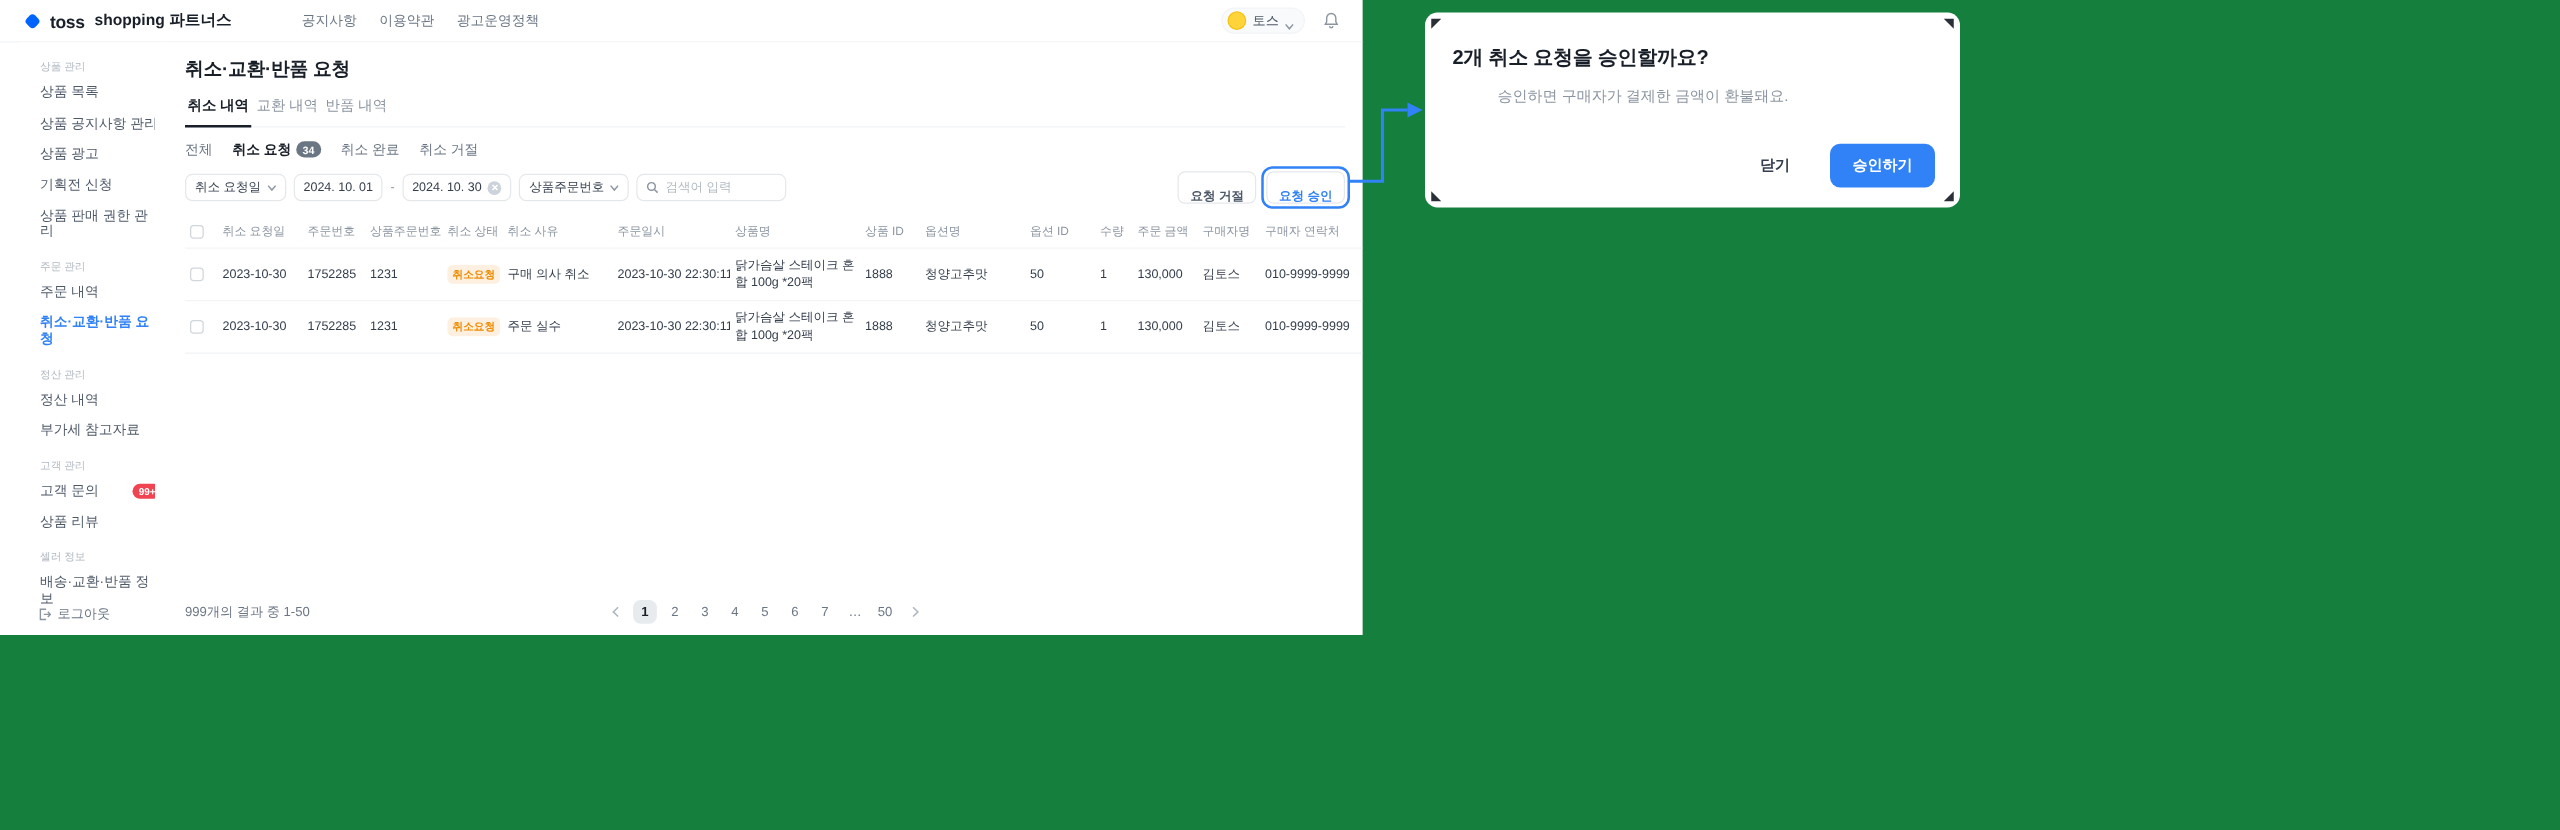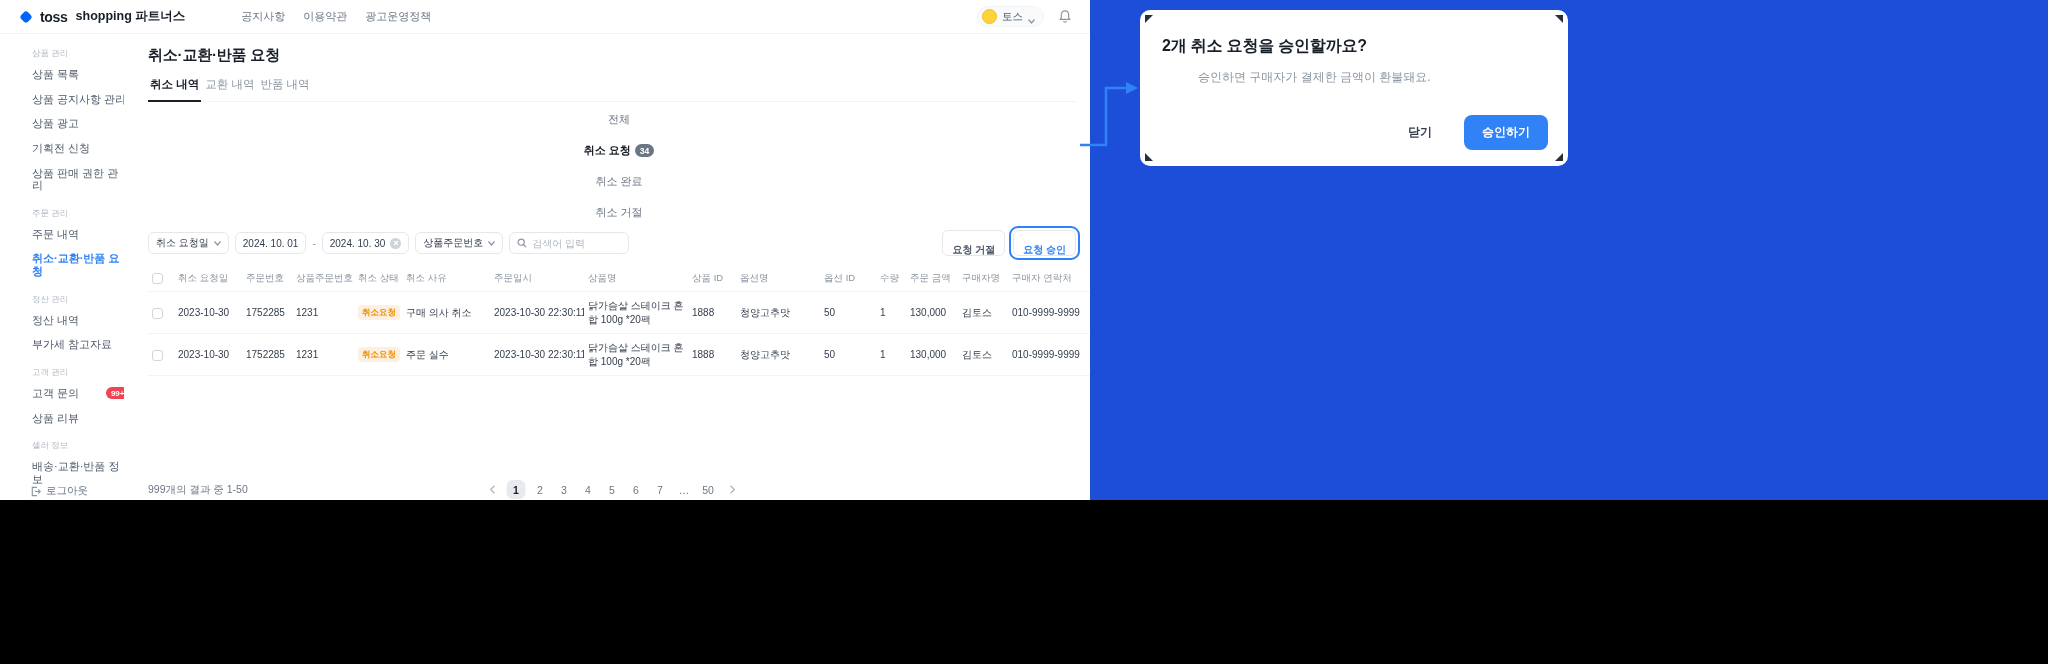--- a/index.html
+++ b/index.html
@@ -3,21 +3,21 @@
 <meta charset="utf-8">
 <style>
   * { margin:0; padding:0; box-sizing:border-box; }
   html,body { width:2048px; height:664px; }
   body {
     font-family:"Liberation Sans", sans-serif;
     background:#000;
     overflow:hidden;
     position:relative;
   }
-  .canvas { position:relative; width:2048px; height:500px; background:#1d4ed8; overflow:hidden; }
+  .canvas { position:relative; width:2048px; height:664px; background:#15803d; overflow:hidden; }
 
   
   .app { position:absolute; left:0; top:0; width:1090px; height:508px; background:#fff; overflow:hidden; }
 
   
   .navbar { height:34px; display:flex; align-items:center; padding:0 18px; border-bottom:1px solid #f2f4f6; background:#fff; }
   .brand { display:flex; align-items:center; gap:6px; }
   .brand-logo-text { font-size:14px; font-weight:bold; color:#191f28; letter-spacing:-0.3px; }
   .brand-suffix { font-size:12.5px; font-weight:bold; color:#191f28; margin-left:2px; }
   .nav-menu { display:flex; gap:18px; margin-left:56px; font-size:11px; color:#6b7684;font-family:Liberation Serif, serif; }
@@ -34,21 +34,21 @@
   .side-item.active { color:#3182f6; font-weight:bold; }
   .badge-red { background:#f04452; color:#fff; font-size:8px; font-weight:bold; border-radius:8px; padding:1.5px 4.5px; margin-left:auto; }
   .logout { position:absolute; bottom:10px; left:14px; display:flex; align-items:center; gap:5px; font-size:10.5px; color:#6b7684; cursor:pointer; }
 
   
   .main { position:absolute; left:124px; top:34px; right:0; bottom:0; padding:8px 0 0 24px; overflow:hidden; background:#fff; }
   .page-title { font-size:15px; font-weight:bold; color:#191f28; margin-top:4px; letter-spacing:-0.2px; }
   .tabs { display:flex; gap:2px; margin-top:12px; border-bottom:1px solid #f2f4f6; margin-right:14px; }
   .tab { font-size:11.5px; color:#8b95a1; padding:0 2px 8px; cursor:pointer; }
   .tab.active { color:#191f28; font-weight:bold; border-bottom:2px solid #191f28; margin-bottom:-1px; }
-  .chips { display:flex; gap:16px; margin-top:10px; align-items:center; font-size:11px; color:#6b7684;flex-direction:column; }
+  .chips { display:flex; gap:16px; margin-top:10px; align-items:flex-end; font-size:11px; color:#6b7684; }
   .chip { cursor:pointer; display:flex; align-items:center; gap:4px; }
   .chip.active { color:#191f28; font-weight:bold; }
   .chip-count { background:#6b7684; color:#fff; font-size:8.5px; font-weight:bold; border-radius:9px; padding:1.5px 5px; }
 
   .filter-row { display:flex; align-items:center; gap:6px; margin-top:10px; margin-right:14px; }
   .control { height:22px; border:1px solid #e5e8eb; border-radius:6px; display:flex; align-items:center; padding:0 7px; font-size:10px; color:#333d4b; background:#fff; gap:5px; cursor:pointer; white-space:nowrap; }
   .dash { color:#8b95a1; font-size:10px; }
   .clear-circle { width:11px; height:11px; border-radius:50%; background:#cdd3da; display:flex; align-items:center; justify-content:center; cursor:pointer; flex:none; }
   .search-box { width:120px; cursor:text; }
   .search-box input { border:none; outline:none; font-family:inherit; font-size:10px; color:#333d4b; width:84px; background:transparent; }

